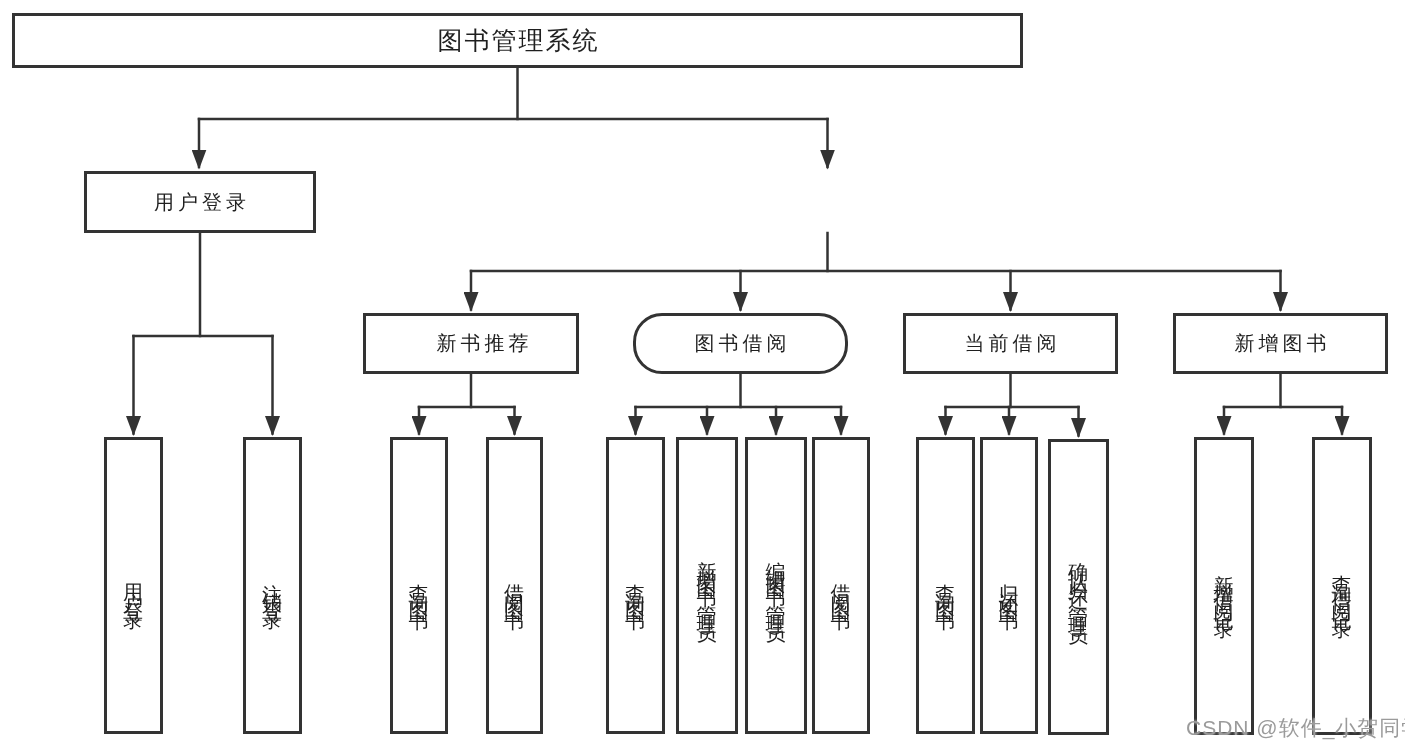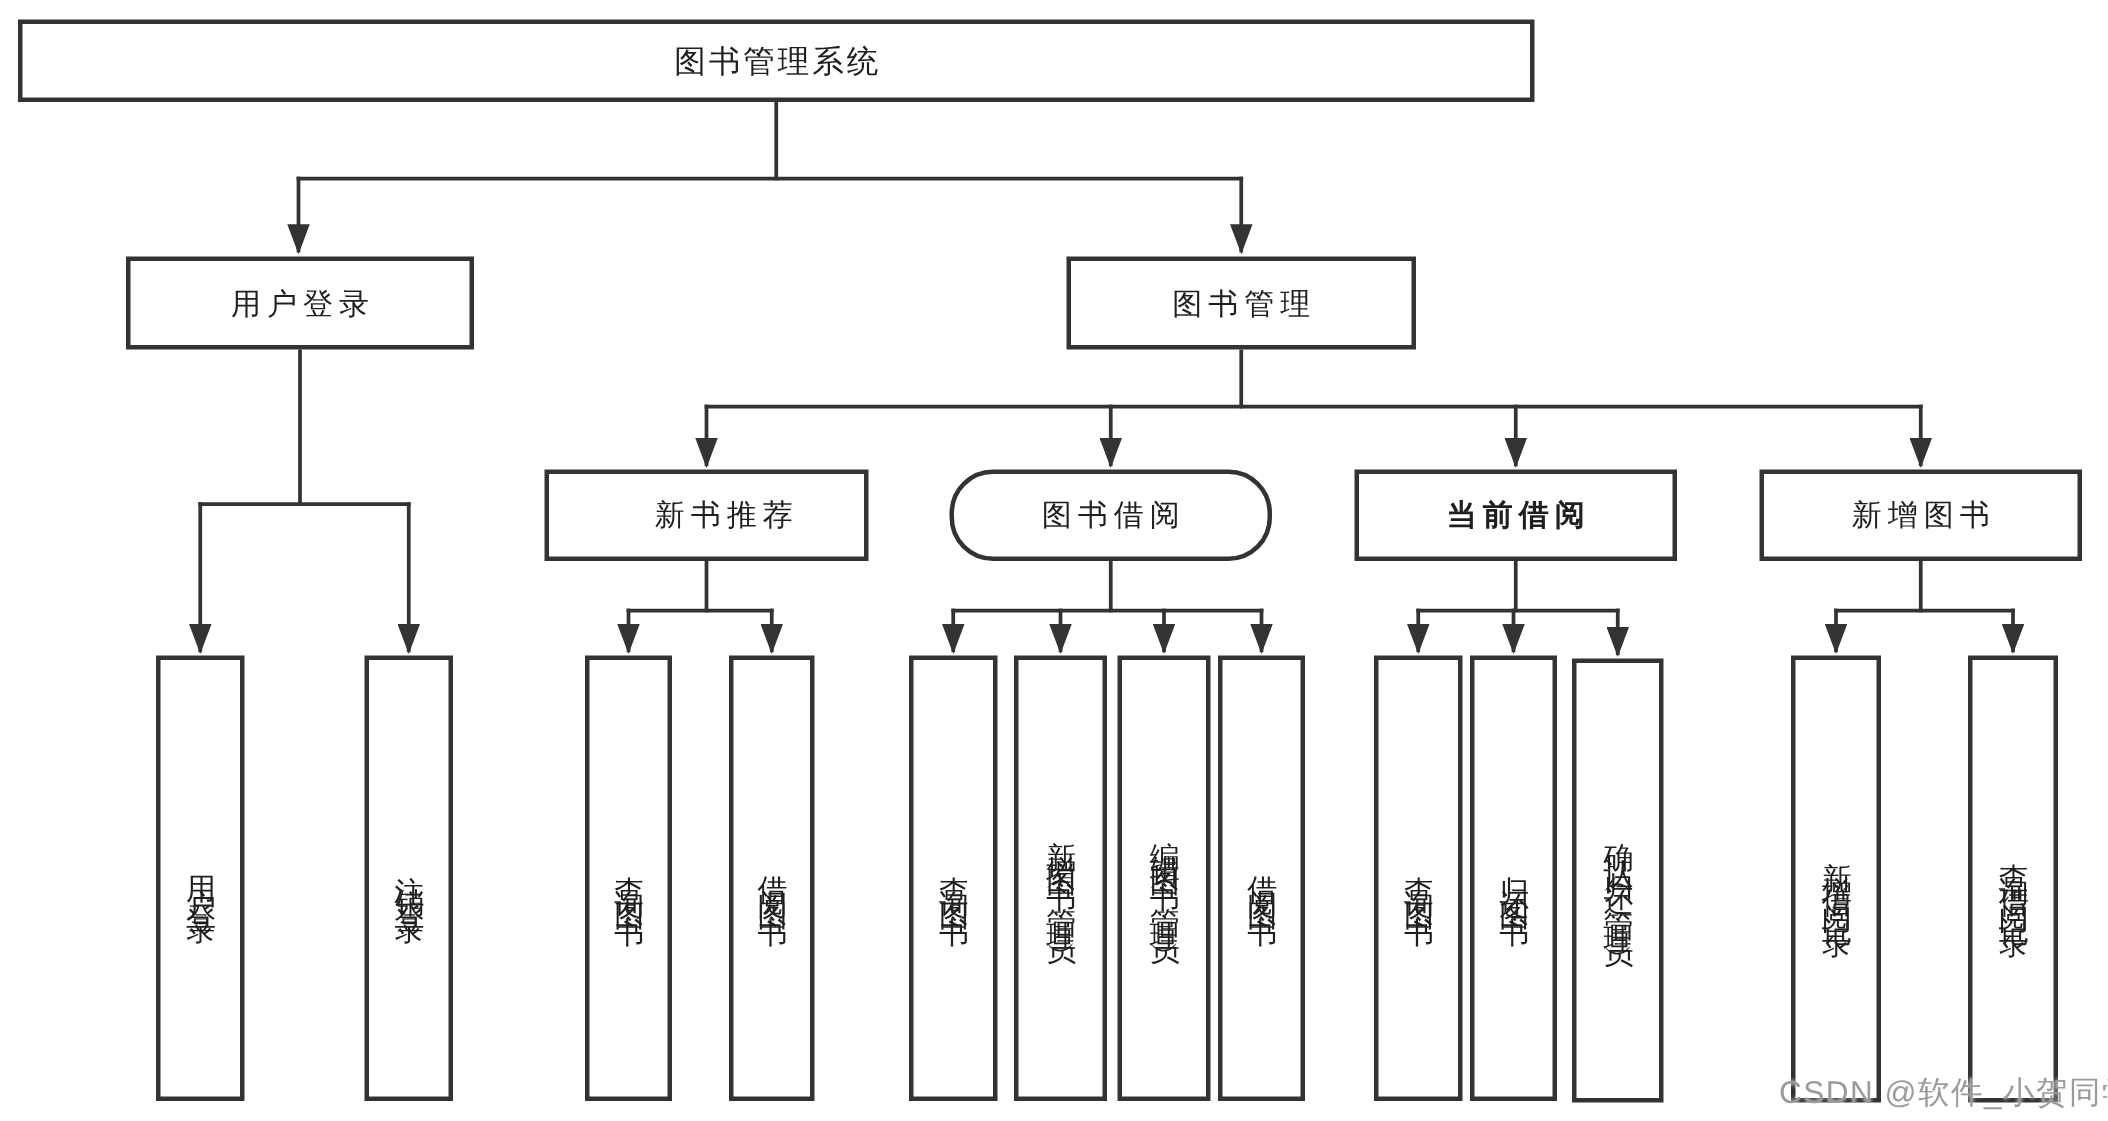--- a/index.html
+++ b/index.html
@@ -28,21 +28,21 @@
     text-align: center;
     z-index: 2;
   }
   .node.h {
     font-size: 20px;
     letter-spacing: 4px;
     padding-left: 4px; 
     white-space: nowrap;
   }
   .node.root {
-    font-size: 21px;
+    font-size: 25px;
     letter-spacing: 2px;
     padding-left: 2px;
   }
   .node.v {
     writing-mode: vertical-rl;
     text-orientation: mixed;
     font-size: 20px;
     letter-spacing: 9px;
     line-height: 1;
     padding: 4px 0;
@@ -124,25 +124,24 @@
         <path d="M1224 407 H1342"></path>
         <path d="M1224 407 V433.5" marker-end="url(#arrowhead)"></path>
         <path d="M1342 407 V433.5" marker-end="url(#arrowhead)"></path>
       </g>
     </g>
   </svg>
 
   <div class="node h root" style="left:12px; top:13px; width:1011px; height:55px;">图书管理系统</div>
 
   <div class="node h" style="left:84px; top:171px; width:232px; height:62px;">用户登录</div>
-  <div class="node h" style="left:711px; top:171px; width:233px; height:62px;">图书管理</div>
 
   <div class="node h" style="left:363px; top:313px; width:216px; height:61px;padding-left:27px;">新书推荐</div>
   <div class="node h" style="left:633px; top:313px; width:215px; height:61px;border-radius:29px;">图书借阅</div>
-  <div class="node h" style="left:903px; top:313px; width:215px; height:61px;font-weight:bold;">当前借阅</div>
+  <div class="node h" style="left:903px; top:313px; width:215px; height:61px;">当前借阅</div>
   <div class="node h" style="left:1173px; top:313px; width:215px; height:61px;">新增图书</div>
 
   <div class="node v" style="left:104px; top:437px; width:59px; height:297px;">用户登录</div>
   <div class="node v" style="left:243px; top:437px; width:59px; height:297px;">注销登录</div>
 
   <div class="node v" style="left:390px; top:437px; width:58px; height:297px;">查询图书</div>
   <div class="node v" style="left:486px; top:437px; width:57px; height:297px;">借阅图书</div>
 
   <div class="node v" style="left:606px; top:437px; width:59px; height:297px;">查询图书</div>
   <div class="node v" style="left:676px; top:437px; width:62px; height:297px;">新增图书（管理员）</div>

